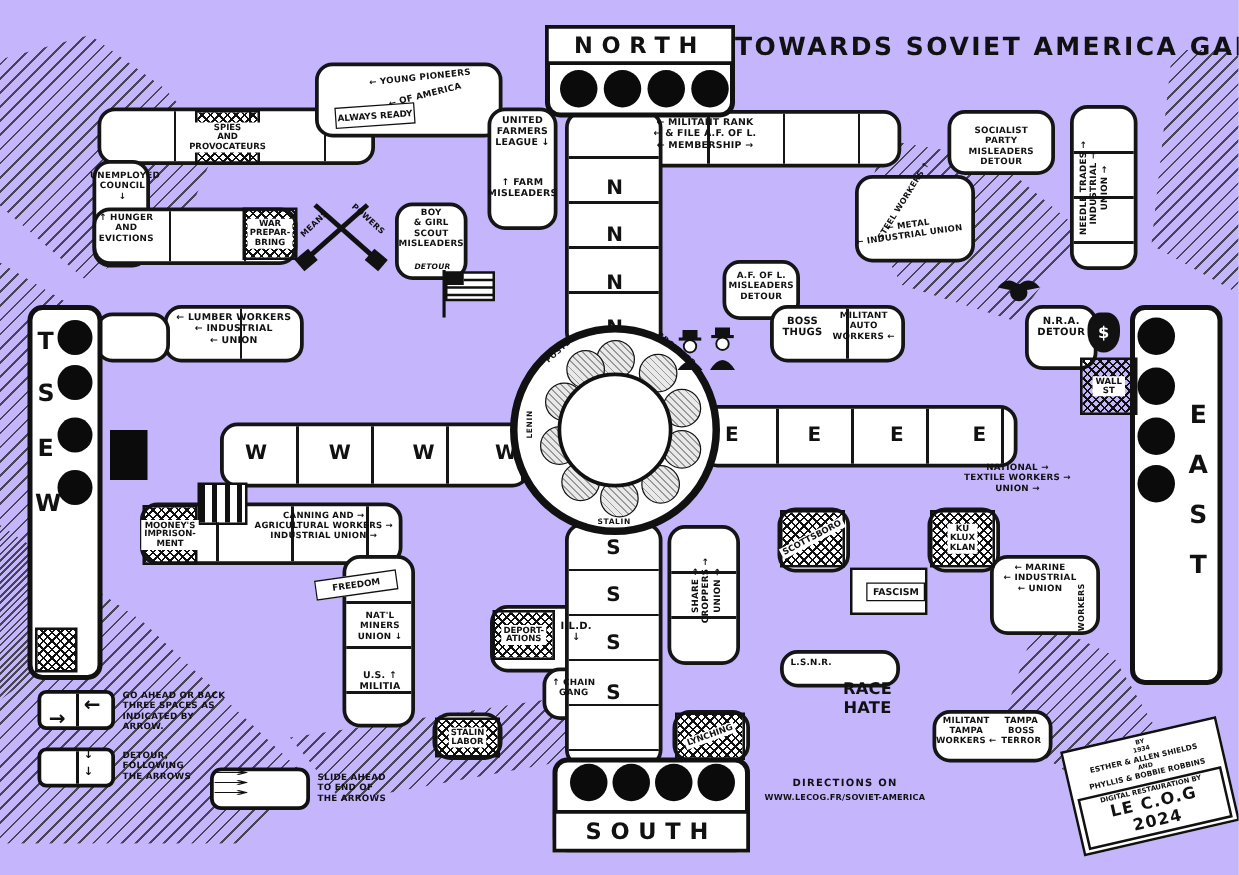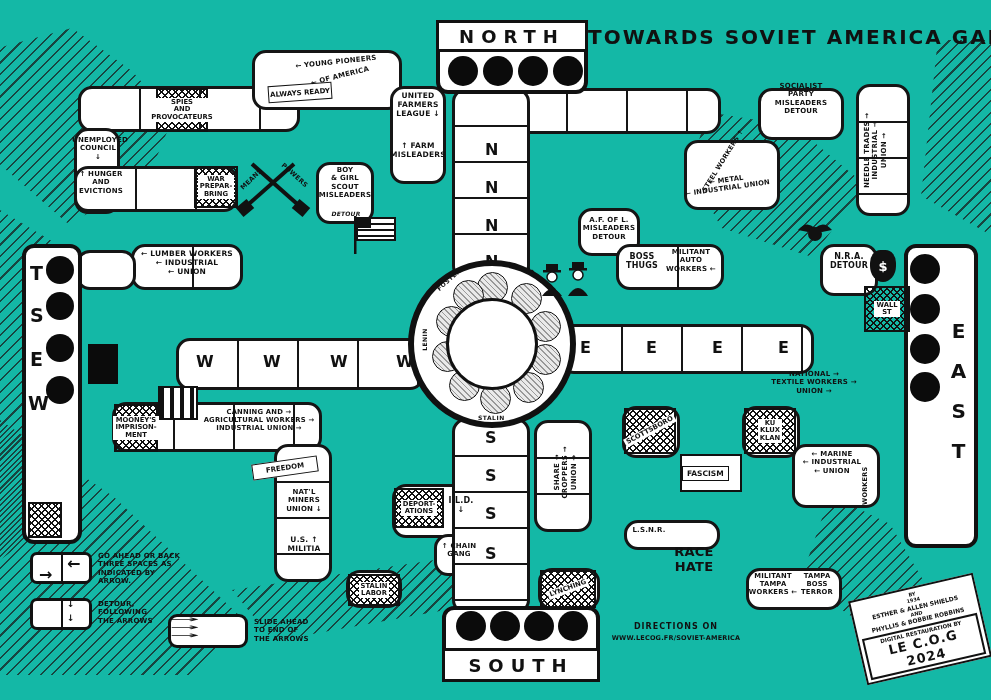--- a/index.html
+++ b/index.html
@@ -1,16 +1,16 @@
 <!DOCTYPE html>
 <html><head>
 <meta charset="utf-8">
 <style>
   html,body{margin:0;padding:0;background:#ddd}
-  #board{position:relative;width:991px;height:700px;background:#14b8a6;overflow:hidden;
+  #board{position:relative;width:991px;height:700px;background:#c4b5fd;overflow:hidden;
          font-family:"DejaVu Sans",sans-serif;color:#111}
   .hatch{position:absolute;z-index:0;opacity:.8;
          background:repeating-linear-gradient(135deg,rgba(25,25,25,.9) 0 1.5px,transparent 1.5px 8px)}
   .tube{position:absolute;z-index:2;border:3.5px solid #151515;border-radius:14px;background:#fff;box-sizing:border-box}
   .hdiv{background-image:repeating-linear-gradient(90deg,transparent 0 58px,#151515 58px 60px)}
   .vdiv{background-image:repeating-linear-gradient(180deg,transparent 0 34px,#151515 34px 36px)}
   .startbox{position:absolute;z-index:4;border:4px solid #111;border-radius:12px;background:#fff;box-sizing:border-box}
   .pawn{position:absolute;z-index:6;background:#0b0b0b;border-radius:50%}
   .lbl{position:absolute;z-index:7;font-weight:bold;font-size:7.5px;line-height:1.18;letter-spacing:.2px;
        text-align:center;white-space:pre-line}
@@ -207,21 +207,24 @@
   <div style="position:absolute;z-index:6;left:158px;top:386px;width:40px;height:34px;border:2px solid #111;box-sizing:border-box;background:repeating-linear-gradient(90deg,#111 0 4px,#fff 4px 10px)"></div>
   <svg style="left:352px;top:216px" width="46" height="38" viewBox="0 0 46 38">
     <rect x="2" y="0" width="2.5" height="38" fill="#111"></rect>
     <rect x="5" y="2" width="38" height="22" fill="#fff" stroke="#111" stroke-width="2"></rect>
     <rect x="5" y="2" width="14" height="10" fill="#111"></rect>
     <line x1="19" y1="8" x2="43" y2="8" stroke="#111" stroke-width="2"></line>
     <line x1="5" y1="14" x2="43" y2="14" stroke="#111" stroke-width="2"></line>
     <line x1="5" y1="20" x2="43" y2="20" stroke="#111" stroke-width="2"></line>
   </svg>
 
-  <div class="lbl" style="left:762px;top:82px;width:78px;font-size:7px">SOCIALIST
+  <div class="lbl" style="left:506px;top:94px;width:116px">← MILITANT RANK
+← &amp; FILE A.F. OF L.
+← MEMBERSHIP →</div>
+  <div class="lbl" style="left:762px;top:100px;width:78px;font-size:7px">SOCIALIST
 PARTY
 MISLEADERS
 DETOUR</div>
   <div class="lbl" style="left:815px;top:138px;width:120px;transform:rotate(-90deg);font-size:7px">NEEDLE TRADES →
 INDUSTRIAL →
 UNION →</div>
   <div class="lbl" style="left:688px;top:158px;width:70px;font-size:6.5px;transform:rotate(-58deg);white-space:nowrap">STEEL WORKERS ↑</div>
   <div class="lbl" style="left:682px;top:176px;width:90px;font-size:6.8px;transform:rotate(-8deg)">← METAL
 ← INDUSTRIAL UNION</div>
   <div class="lbl" style="left:578px;top:216px;width:62px;font-size:7px">A.F. OF L.
@@ -293,21 +296,21 @@
 CROPPERS →
 UNION →</div>
   <div class="blockade" style="left:624px;top:408px;width:52px;height:46px">
       <span class="bl" style="transform:rotate(-28deg)">SCOTTSBORO</span>
     </div>
   <div class="blockade" style="left:744px;top:408px;width:52px;height:46px">
       <span class="bl">KU
 KLUX
 KLAN</span>
     </div>
-  <div style="position:absolute;z-index:6;left:680px;top:454px;width:62px;height:38px;border:2.5px solid #111;background:#fff;display:flex;align-items:center;justify-content:flex-start;box-sizing:border-box">
+  <div style="position:absolute;z-index:6;left:680px;top:454px;width:62px;height:38px;border:2.5px solid #111;background:#fff;display:flex;align-items:center;justify-content:flex-end;box-sizing:border-box">
       <span style="border:1.5px solid #111;padding:2px 4px;font-size:7.5px;font-weight:bold">FASCISM</span>
     </div>
   <div class="lbl" style="left:794px;top:450px;width:76px;font-size:7px">← MARINE
 ← INDUSTRIAL
 ← UNION</div>
   <div class="lbl" style="left:836px;top:482px;width:60px;transform:rotate(-90deg);font-size:6.5px">WORKERS</div>
   <div class="lbl" style="left:626px;top:526px;width:46px;font-size:7px">L.S.N.R.</div>
   <div class="lbl" style="left:670px;top:544px;width:48px;font-size:13px">RACE HATE</div>
   <div class="blockade" style="left:540px;top:570px;width:56px;height:38px">
       <span class="bl" style="transform:rotate(-20deg)">LYNCHING</span>

